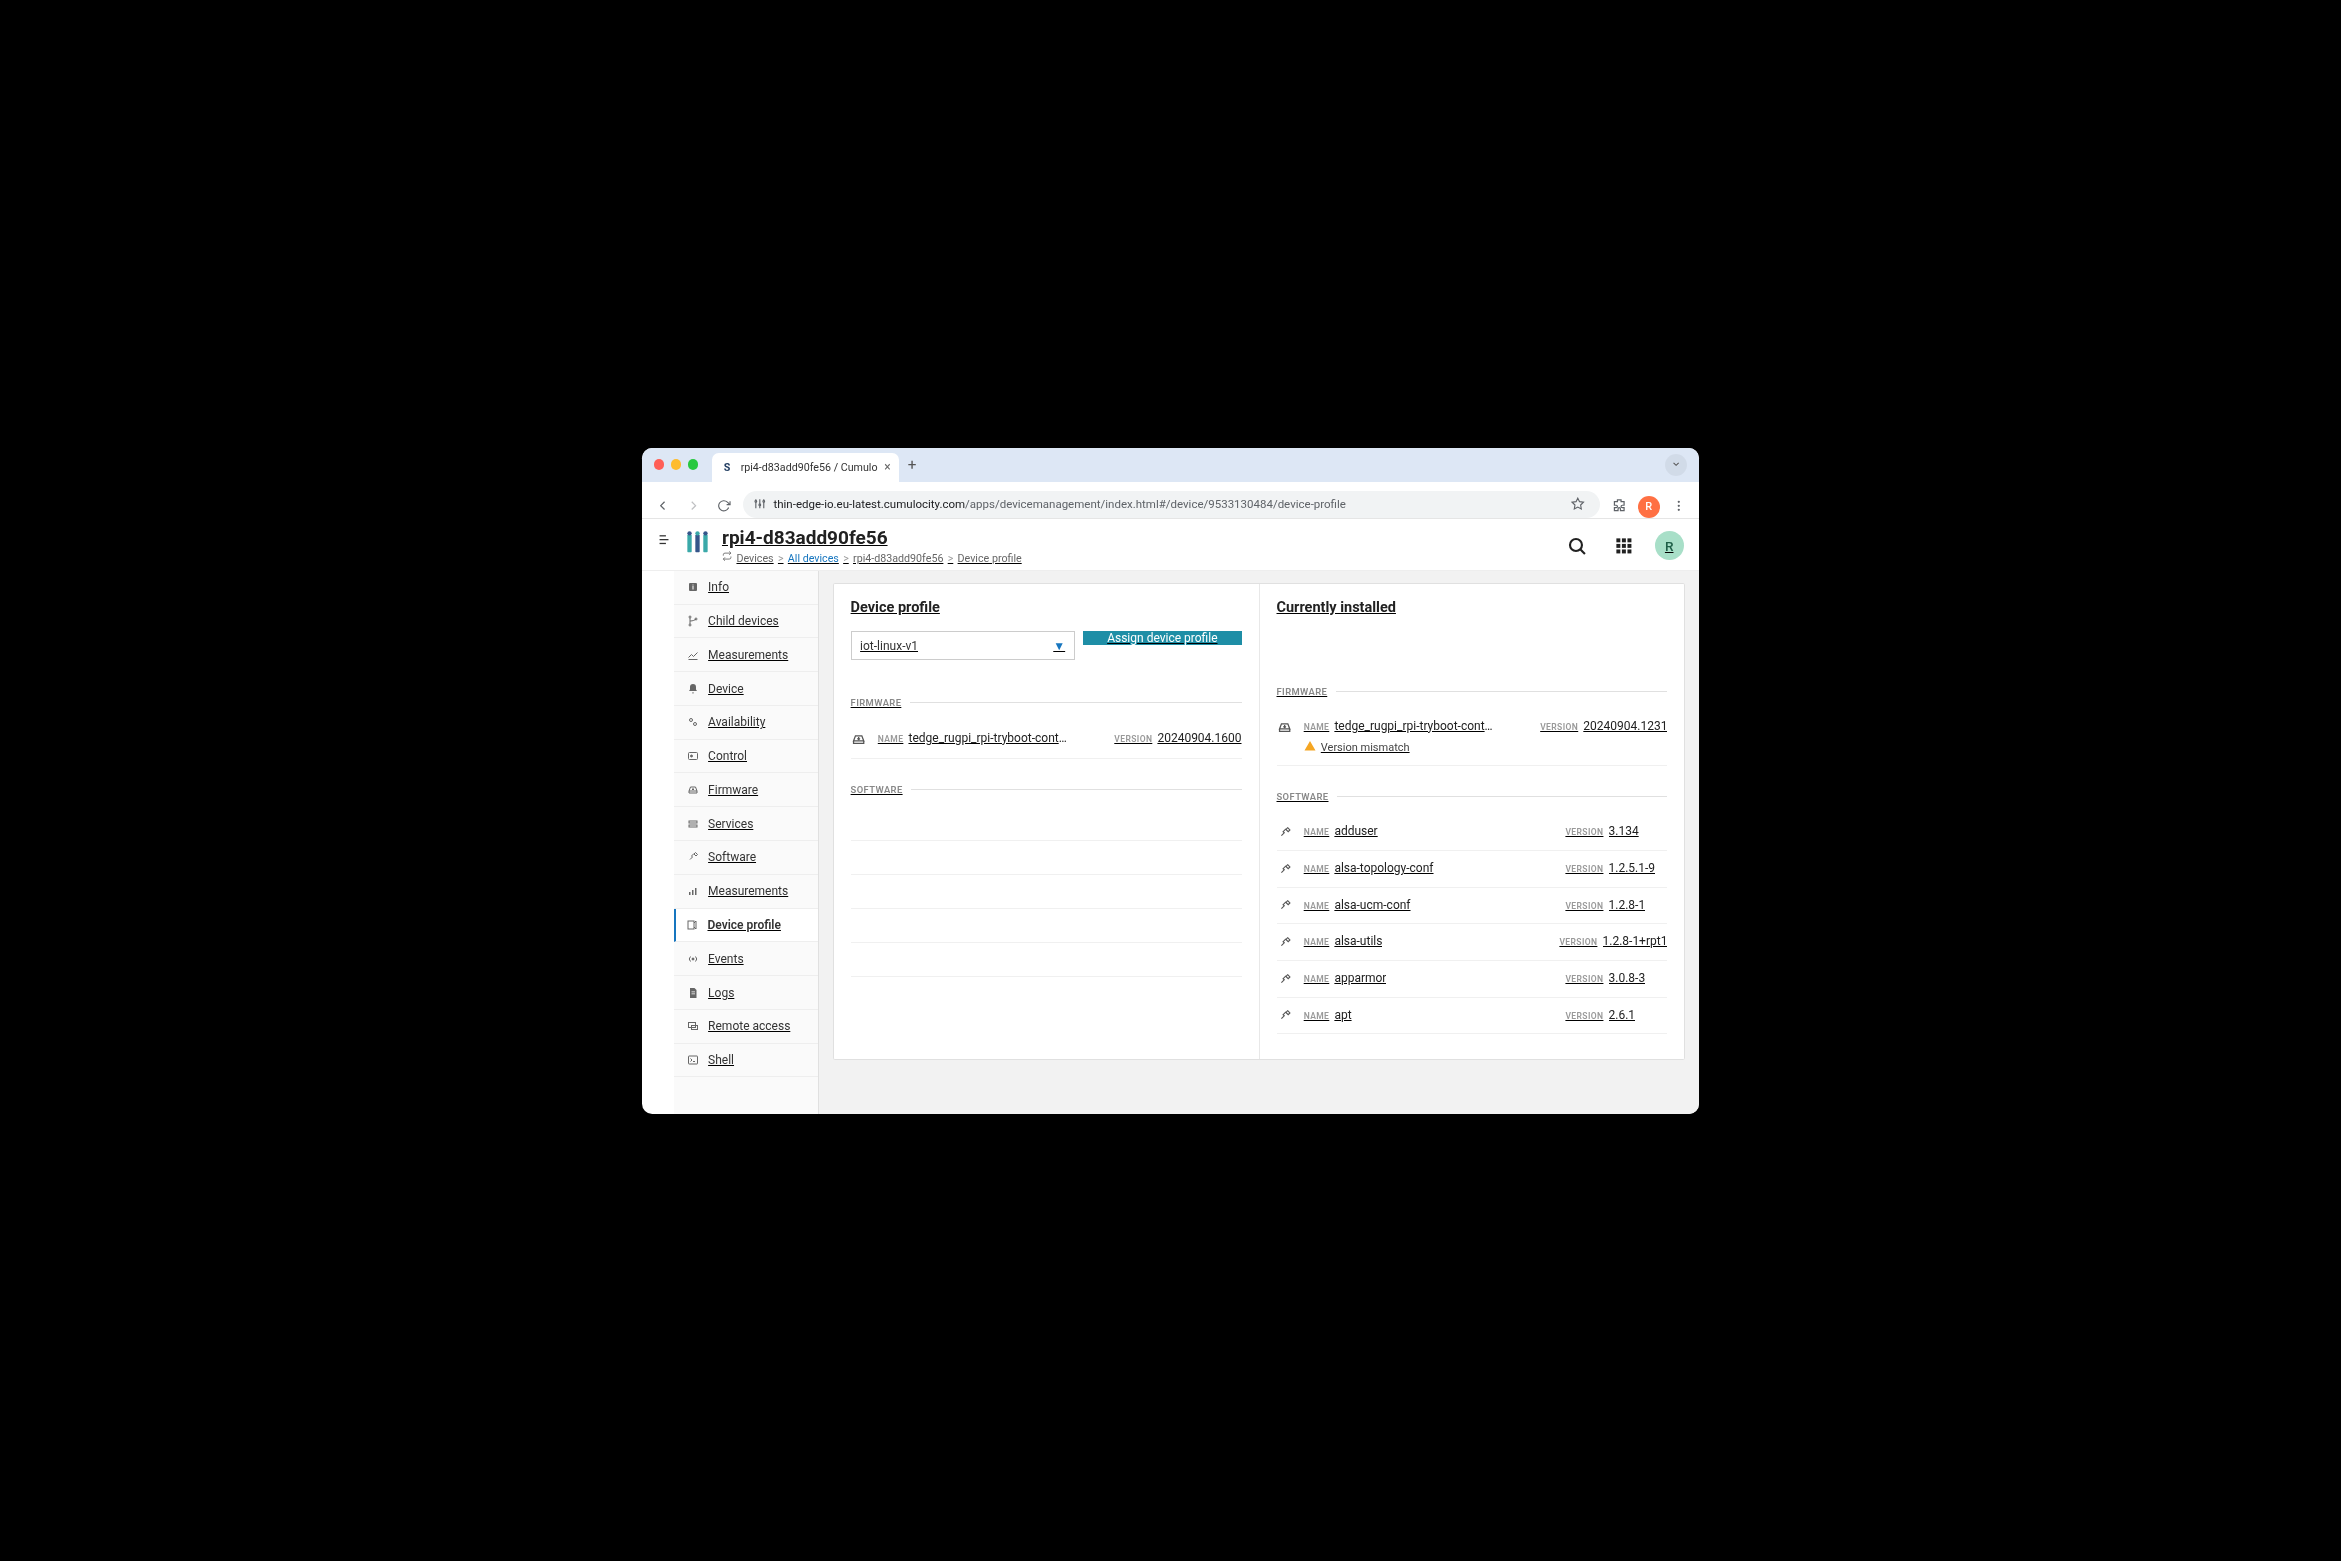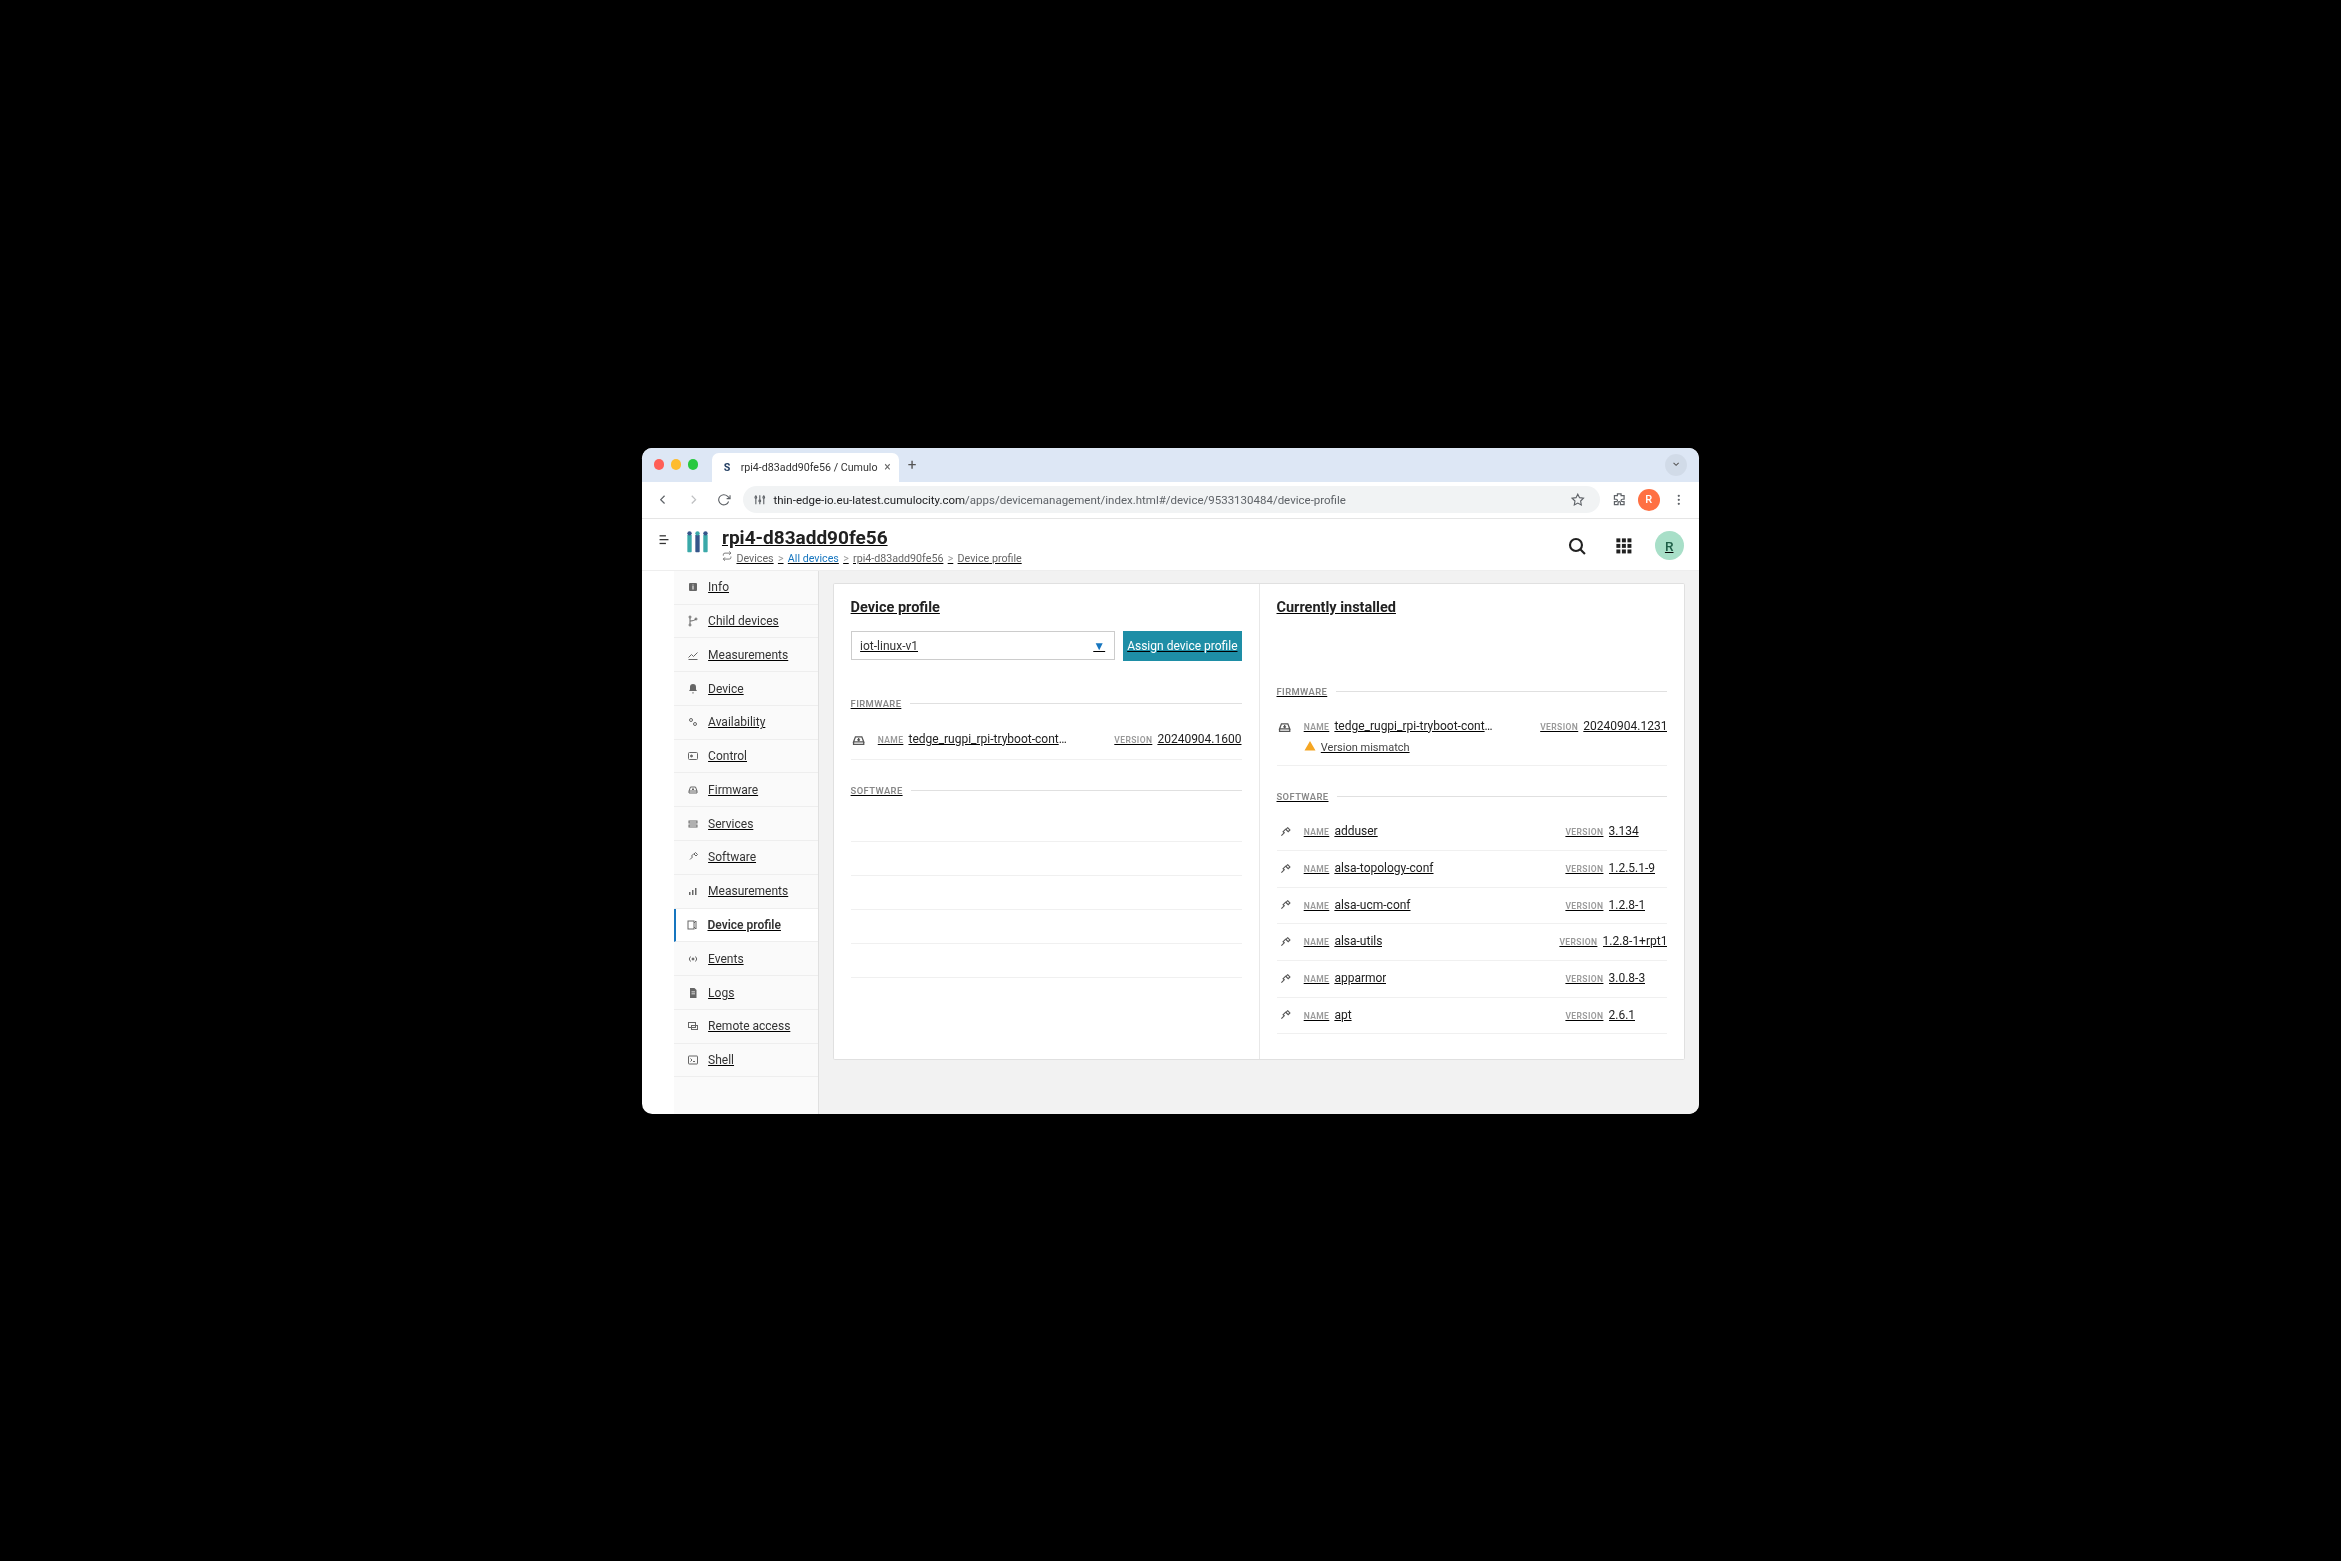--- a/index.html
+++ b/index.html
@@ -11,21 +11,21 @@
 .tl-red { background: #ff5f57; }
 .tl-yellow { background: #febc2e; }
 .tl-green { background: #28c840; }
 .tab-strip { display: flex; align-items: center; margin-left: 13.6px; gap: 3.4px; }
 .tab { background: #fff; border-radius: 6.8px 6.8px 0 0; height: 29px; display: flex; align-items: center; padding: 0 8.5px; gap: 6.8px; font-size: 10.7px; color: #333; min-width: 170px; margin-top: 5.1px; }
 .tab-favicon { width: 13.6px; height: 13.6px; display: flex; align-items: center; justify-content: center; font-weight: bold; color: #1e3a5f; }
 .tab-title { flex: 1; white-space: nowrap; overflow: hidden; text-overflow: ellipsis; }
 .tab-close { color: #666; font-size: 12px; cursor: pointer; }
 .new-tab { color: #555; font-size: 15.3px; margin-left: 5.1px; cursor: pointer; }
 .chevron-btn { position: absolute; right: 12px; width: 22px; height: 22px; border-radius: 50%; background: rgba(0,0,0,0.05); display: flex; align-items: center; justify-content: center; cursor: pointer; }
-.address-bar { height: 37px; display: flex; align-items: center; padding: 0 8.5px; gap: 6.8px; border-bottom: 0.9px solid #e5e5e5; }
+.address-bar { height: 37px; display: flex; align-items: flex-end; padding: 0 8.5px; gap: 6.8px; border-bottom: 0.9px solid #e5e5e5; }
 .nav-btn { width: 24px; height: 24px; display: flex; align-items: center; justify-content: center; color: #5f6368; cursor: pointer; border-radius: 50%; font-size: 15.3px; }
 .url-field { flex: 1; height: 27px; background: #f1f3f4; border-radius: 13.6px; display: flex; align-items: center; padding: 0 10.2px; gap: 6.8px; font-size: 11.5px; }
 .url-secure { color: #5f6368; display:flex; align-items:center; }
 .url-text { flex: 1; color: #5f6368; }
 .url-text .domain { color: #202124; }
 .addr-icon { width: 24px; height: 24px; display: flex; align-items: center; justify-content: center; color: #5f6368; cursor: pointer; }
 .avatar-small { width: 22px; height: 22px; border-radius: 50%; background: #ff7043; color: #fff; display: flex; align-items: center; justify-content: center; font-size: 11px; font-weight: 500; }
 
 .app-content { flex: 1; display: flex; flex-direction: column; overflow: hidden; text-decoration: underline; }
 .app-header { padding: 8.5px 15.3px 5.1px 15.3px; display: flex; align-items: flex-start; border-bottom: 0.9px solid #eee; }
@@ -53,21 +53,21 @@
 .sidebar-icon { width: 13.6px; color: #666; display:flex; align-items:center; justify-content:center; }
 
 .content-area { flex: 1; background: #f2f2f2; overflow-y: auto; padding: 12px 13.6px; }
 .panel { background: #fff; border: 0.9px solid #e0e0e0; border-radius: 1.7px; display: flex; min-height: 477px; }
 .panel-col { flex: 1; padding: 15.3px 17px; }
 .panel-col + .panel-col { border-left: 0.9px solid #e8e8e8; }
 .panel-title { font-size: 14.5px; font-weight: 700; color: #212121; margin-bottom: 15.3px; }
 .profile-row { display: flex; gap: 8.5px; margin-bottom: 37px; }
 .select-wrap { flex: 1; border: 0.9px solid #ccc; height: 29px; display: flex; align-items: center; padding: 0 8.5px; justify-content: space-between; font-size: 12px; color: #333; cursor:pointer; }
 .select-caret { color: #1776bf; }
-.btn-assign { background: #1e8ea6; color: #fff; border: none; height: 30px; padding: 0 4px; font-size: 12px; cursor: pointer; }
+.btn-assign { background: #1e8ea6; color: #fff; border: none; height: 14px; padding: 0 24px; font-size: 12px; cursor: pointer; }
 .section-label { font-size: 9.4px; color: #888; letter-spacing: 0.4px; font-weight: 600; display: flex; align-items: center; gap: 8.5px; margin: 10.2px 0 12px; }
 .section-label::after { content: ""; flex: 1; height: 0.9px; background: #e0e0e0; }
 .item-row { display: flex; align-items: flex-start; gap: 10.2px; padding: 10.2px 0; border-bottom: 0.9px solid #f0f0f0; }
 .empty-row { height: 34px; border-bottom: 0.9px solid #f0f0f0; }
 .item-icon { color: #555; margin-top: 1.7px; width: 17px; display:flex; align-items:center; justify-content:center; }
 .item-body { flex: 1; display: flex; align-items: flex-start; gap: 17px; flex-wrap: wrap; }
 .kv-row { display: flex; align-items: baseline; gap: 5.1px; }
 .kv-label { font-size: 8.5px; color: #999; letter-spacing: 0.4px; font-weight: 600; }
 .kv-value { font-size: 12px; color: #212121; white-space: nowrap; overflow: hidden; text-overflow: ellipsis; max-width: 162px; }
 .version-col { min-width: 102px; margin-left: auto; }

